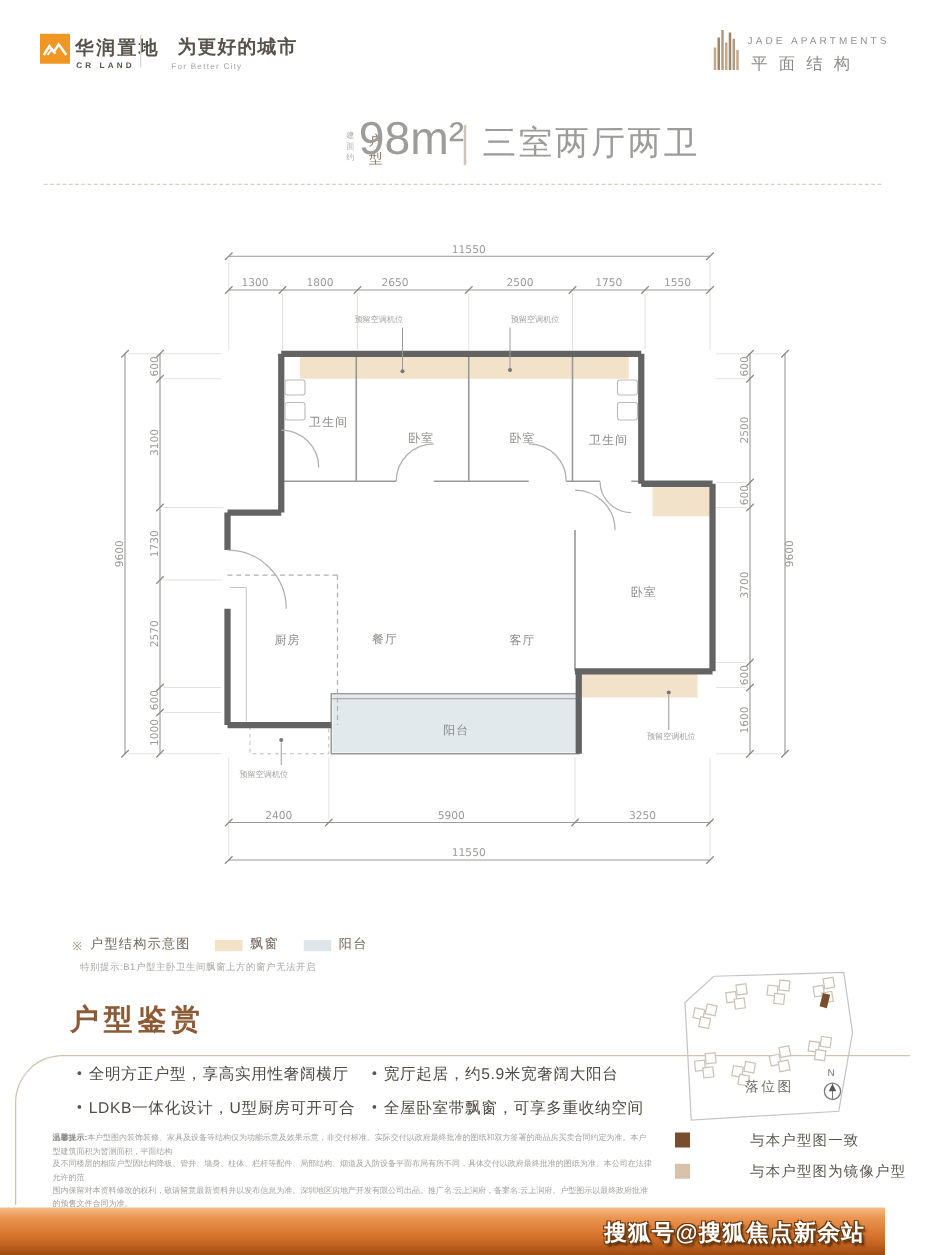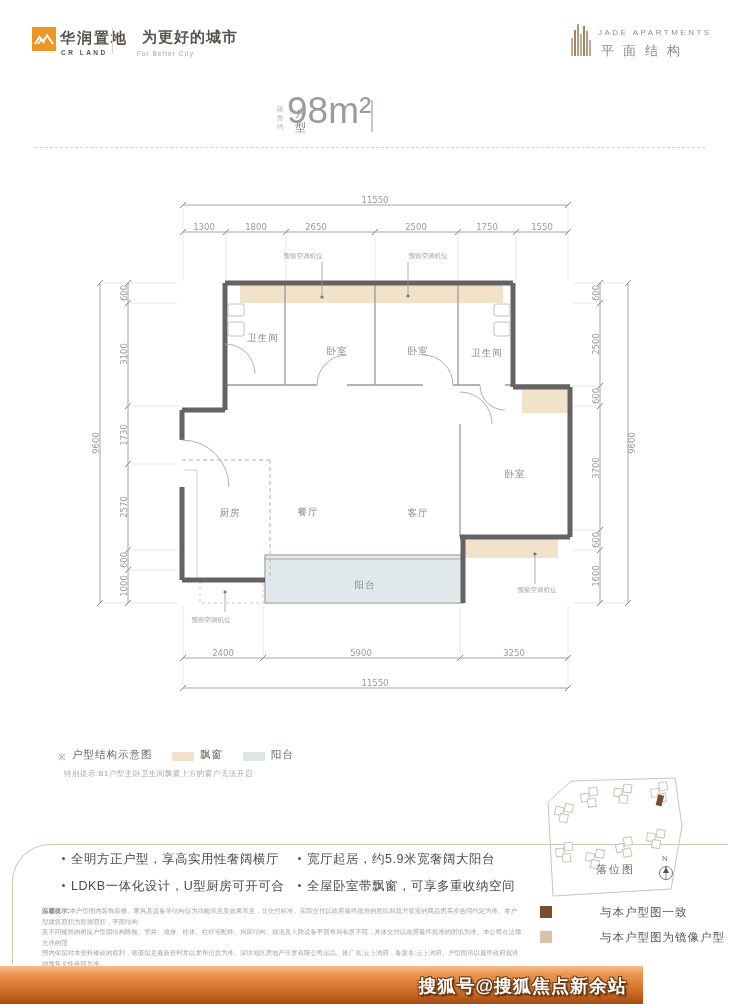--- a/index.html
+++ b/index.html
@@ -71,20 +71,21 @@
     <div style="width:2px;height:25px;background:#b59a80;"></div>
     <div style="width:2px;height:16px;background:#c3a98c;"></div>
   </div>
   <div class="abs proj-en" style="left:598px; top:28px;">JADE APARTMENTS</div>
   <div class="abs proj-cn" style="left:601px; top:42px;">平面结构</div>
 
   <div class="abs t-suffix" style="left:259px; top:106px;">户型</div>
   <div class="abs t-areapre" style="left:277px; top:104px;">建面约</div>
   <div class="abs t-area" style="left:287px; top:92px;">98m²</div>
   <div class="abs t-div" style="left:371px; top:100px;"></div>
+  <div class="abs t-layout" style="left:386px; top:101px;">三室两厅两卫</div>
   <div class="abs dashline" style="left:35px; top:147px; width:670px;"></div>
 
   <div class="abs" style="left:85px; top:192px; width:580px; height:545px;">
     <svg width="580" height="545" viewBox="0 0 580 545" style="position:absolute;left:0;top:0;">
 
       <path d="M98,16 V88 M141,43 V88 M201,43 V88 M290,43 V88 M373,43 V88 M431,43 V88 M483,16 V88
                M18,91 H92 M46,111 H92 M46,214 H94 M46,272 H92 M46,358 H92 M46,378 H92 M18,411 H92
                M488,91 H540 M488,111 H512 M488,194 H512 M488,214 H512 M488,338 H512 M488,358 H512 M488,411 H540
                M98,414 V493 M178,414 V463 M375,414 V463 M483,414 V493" stroke="#e4e1dc" stroke-width="0.8" fill="none"></path>
 
@@ -188,20 +189,21 @@
   </div>
 
   <span class="abs lg-mark" style="left:58px; top:750px;">※</span>
   <span class="abs lg-txt" style="left:72px; top:748px;">户型结构示意图</span>
   <div class="abs swatch" style="left:172px; top:752px; background:#f3e2ca;"></div>
   <span class="abs lg-txt" style="left:200px; top:748px;">飘窗</span>
   <div class="abs swatch" style="left:243px; top:752px; background:#dfe6e9;"></div>
   <span class="abs lg-txt" style="left:271px; top:748px;">阳台</span>
   <div class="abs note" style="left:64px; top:769px;">特别提示:B1户型主卧卫生间飘窗上方的窗户无法开启</div>
 
+  <div class="abs feat-head" style="left:56px; top:800px;">户型鉴赏</div>
   <div class="abs curve" style="left:12px; top:844px; width:716px; height:120px;"></div>
   <div class="abs bullet" style="left:62px; top:851px;"><span class="dot"></span><span>全明方正户型，享高实用性奢阔横厅</span></div>
   <div class="abs bullet" style="left:62px; top:878px;"><span class="dot"></span><span>LDKB一体化设计，U型厨房可开可合</span></div>
   <div class="abs bullet" style="left:298px; top:851px;"><span class="dot"></span><span>宽厅起居，约5.9米宽奢阔大阳台</span></div>
   <div class="abs bullet" style="left:298px; top:878px;"><span class="dot"></span><span>全屋卧室带飘窗，可享多重收纳空间</span></div>
 
   <div class="abs disc" style="left:42px; top:906px;">
     <div><b>温馨提示:</b><span>本户型图内装饰装修、家具及设备等结构仅为功能示意及效果示意，非交付标准。实际交付以政府最终批准的图纸和双方签署的商品房买卖合同约定为准。本户型建筑面积为暂测面积，平面结构</span></div>
     <div>及不同楼层的相应户型因结构降板、管井、墙身、柱体、栏杆等配件、局部结构、烟道及人防设备平面布局有所不同，具体交付以政府最终批准的图纸为准。本公司在法律允许的范</div>
     <div>围内保留对本资料修改的权利，敬请留意最新资料并以发布信息为准。深圳地区房地产开发有限公司出品。推广名:云上润府，备案名:云上润府。户型图示以最终政府批准的预售文件合同为准。</div>
@@ -232,17 +234,17 @@
       <path d="M128,91 L131,97 L125,97 Z" fill="#555"></path>
     </svg>
     <span class="abs sp-label" style="left:58px; top:86px;text-align:center;">落位图</span>
     <span class="abs sp-n" style="left:124px; top:78px;">N</span>
   </div>
   <div class="abs sp-leg-sq" style="left:540px; top:906px; background:#7a4e2c;"></div>
   <span class="abs sp-leg-txt" style="left:558px; top:905px;">与本户型图一致</span>
   <div class="abs sp-leg-sq" style="left:540px; top:931px; background:#d9c2aa;"></div>
   <span class="abs sp-leg-txt" style="left:558px; top:930px;">与本户型图为镜像户型</span>
 
-  <div class="abs footer-bar" style="left:0; top:966px; width:643px; height:38px;">
+  <div class="abs footer-bar" style="left:0; top:966px; width:708px; height:38px;">
     <span class="abs watermark" style="right:16px; top:8px; position:absolute;">搜狐号@搜狐焦点新余站</span>
   </div>
 
 </div>
 
 </body></html>

